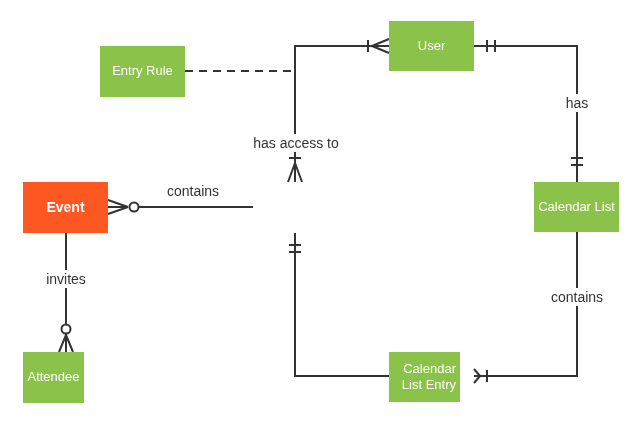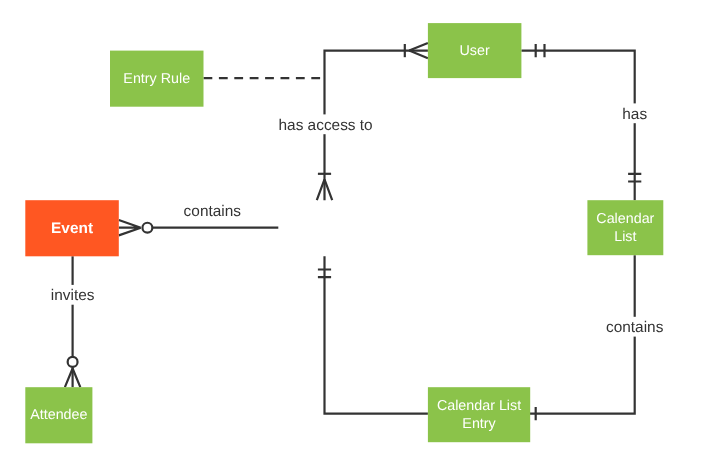--- a/index.html
+++ b/index.html
@@ -7,48 +7,48 @@
     position:relative;
     width:642px;height:423px;
     background:#ffffff;
     font-family:"Liberation Sans", sans-serif;
     overflow:hidden;
   }
   svg.connectors{position:absolute;left:0;top:0;width:642px;height:423px;}
   .entity{
     position:absolute;
     display:flex;align-items:center;justify-content:center;
-    color:#ffffff;text-align:center;
+    color:#ffffff;text-align:right;
     font-size:13px;line-height:1.25;
     box-sizing:border-box;padding:4px 4px;
   }
   .entity.green{background:#8bc34a;}
   .entity.orange{background:#ff5722;font-weight:bold;font-size:14px;}
   .pos-access-rule{left:100px;top:46px;width:85px;height:51px;}
   .pos-user{left:389px;top:21px;width:85px;height:50px;}
   .pos-event{left:23px;top:182px;width:85px;height:51px;}
   .pos-calendar{left:253px;top:182px;width:85px;height:51px;}
-  .pos-calendar-list{left:534px;top:182px;width:69px;height:50px;}
+  .pos-calendar-list{left:534px;top:182px;width:85px;height:50px;}
   .pos-attendee{left:23px;top:352px;width:61px;height:51px;}
-  .pos-calendar-list-entry{left:389px;top:352px;width:93px;height:50px;}
+  .pos-calendar-list-entry{left:389px;top:352px;width:71px;height:50px;}
   .rel-label{
     position:absolute;
     transform:translate(-50%,-50%);
     background:#ffffff;
     color:#333333;
     font-size:14px;line-height:16px;
     padding:1px 4px;
     white-space:nowrap;
   }
   .lbl-contains-events{left:193px;top:191px;background:transparent;}
-  .lbl-has-access-to{left:296px;top:113px;}
+  .lbl-has-access-to{left:296px;top:143px;}
   .lbl-has{left:577px;top:103px;}
   .lbl-contains-entries{left:577px;top:297px;}
   .lbl-references{left:296px;top:283px;}
-  .lbl-invites{left:66px;top:268px;}
+  .lbl-invites{left:66px;top:279px;}
 </style>
 </head>
 <body>
 
 <div class="canvas">
 
   <svg class="connectors" viewBox="0 0 642 423" fill="none" stroke="#333333" stroke-width="2">
 
     <g>
       <line x1="139" y1="207" x2="253" y2="207"></line>

